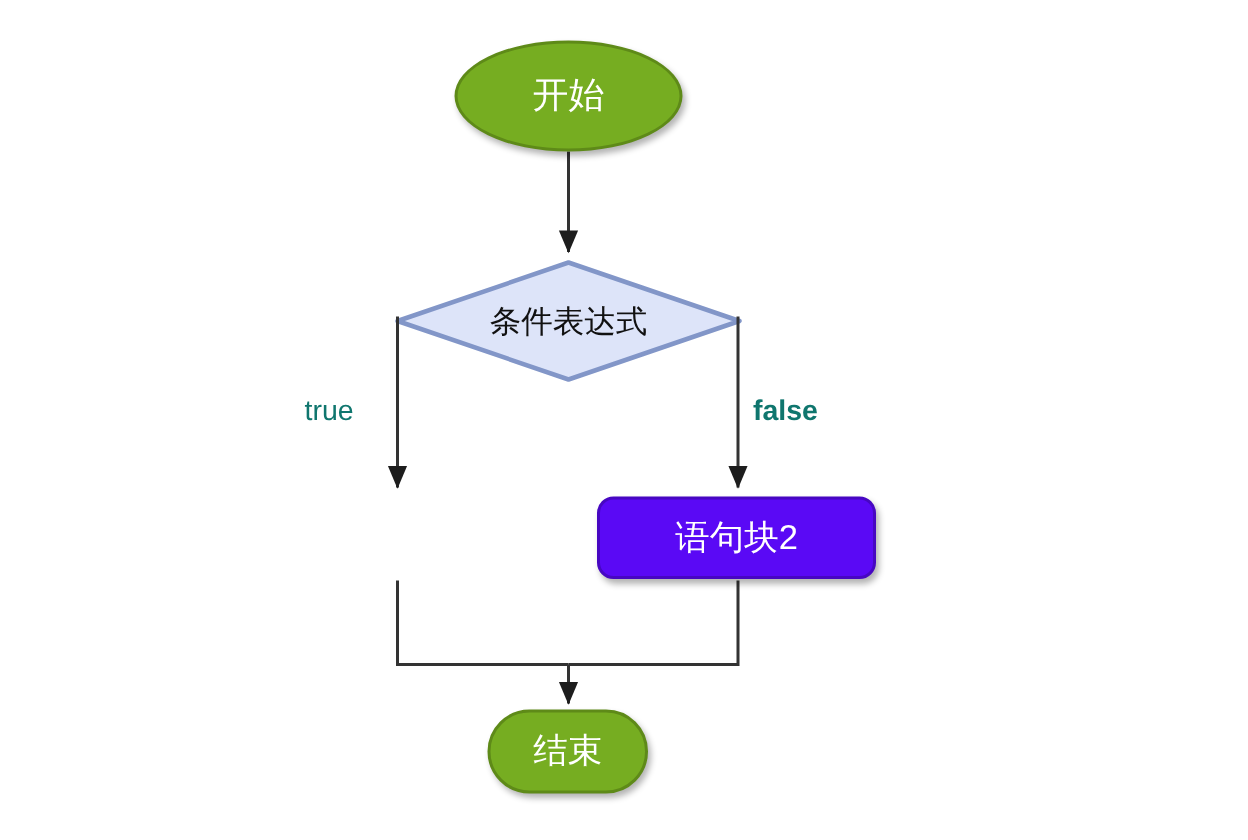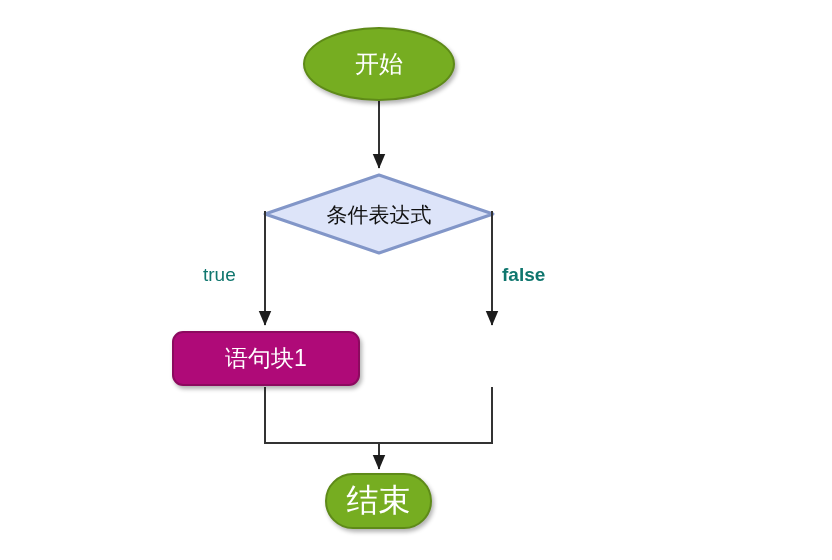--- a/index.html
+++ b/index.html
@@ -51,21 +51,21 @@
   }
   #node-end {
     left: 325px;
     top: 473px;
     width: 107px;
     height: 56px;
     border-radius: 28px;
     background: #76AD21;
     border: 2px solid #5E8A18;
     color: #ffffff;
-    font-size: 32px;
+    font-size: 23px;
     box-shadow: 2px 3px 4px rgba(0,0,0,0.30);
   }
   
   #node-condition {
     left: 264px;
     top: 174px;
     width: 230px;
     height: 80px;
     background: transparent;
     color: #111111;
@@ -152,18 +152,18 @@
   <div class="node" id="node-condition">
     <span class="diamond-label">条件表达式</span>
   </div>
 
   <div class="node" id="node-start">开始</div>
 
   <div class="edge-label" id="edge-label-true">true</div>
 
   <div class="edge-label" id="edge-label-false">false</div>
 
-  <div class="node" id="node-block1">语句块1</div>
 
+  <div class="node" id="node-block2">语句块2</div>
 
   <div class="node" id="node-end">结束</div>
 
 </div>
 
 </body></html>

